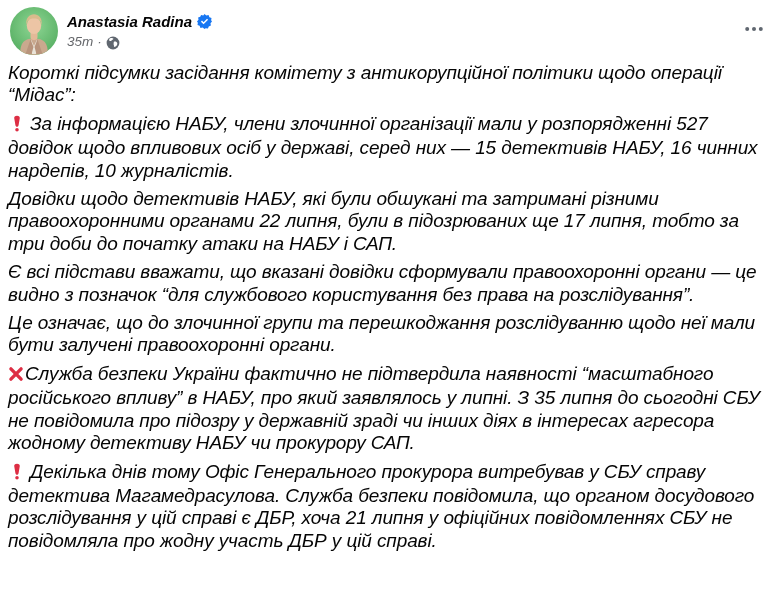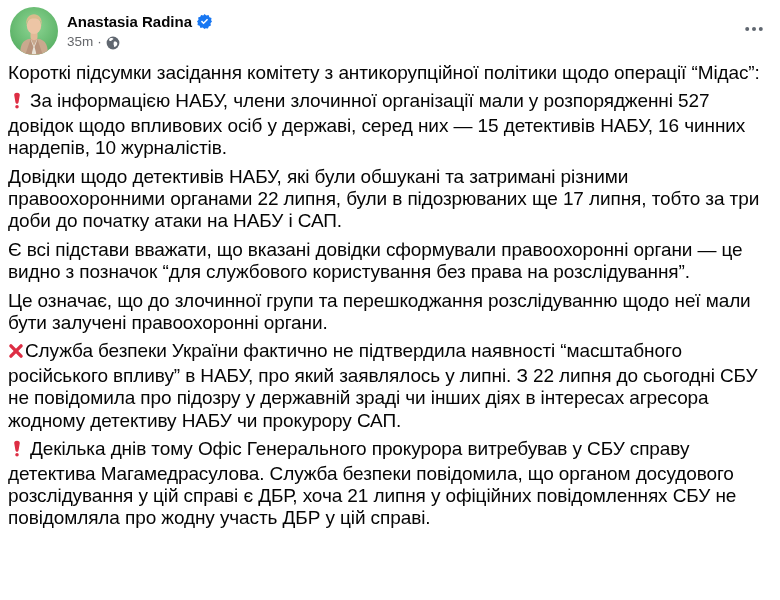--- a/index.html
+++ b/index.html
@@ -3,21 +3,21 @@
 <meta charset="utf-8">
 <style>
   html, body {
     margin: 0; padding: 0;
     width: 780px; height: 600px;
     background: #ffffff;
     overflow: hidden;
     font-family: "Liberation Sans", sans-serif;
     -webkit-font-smoothing: antialiased;
   }
-  .post { width: 780px; }
+  .post { width: 780px; font-style: italic; }
 
   
   .header {
     position: relative;
     display: flex;
     align-items: flex-start;
     padding: 7px 16px 0 10px;
     height: 55px;
     box-sizing: border-box;
   }
@@ -133,21 +133,21 @@
 
     <p><span>Є всі підстави вважати, що вказані довідки сформували правоохоронні органи — це видно з позначок “для службового користування без права на розслідування”.</span></p>
 
     <p><span>Це означає, що до злочинної групи та перешкоджання розслідуванню щодо неї мали бути залучені правоохоронні органи.</span></p>
 
     <p><span class="inline-icon cross-icon"><svg width="16" height="16" viewBox="0 0 18 18">
             <g fill="#dd2e44">
               <rect x="7.1" y="-1" width="3.8" height="20" rx="1.9" transform="rotate(45 9 9)"></rect>
               <rect x="7.1" y="-1" width="3.8" height="20" rx="1.9" transform="rotate(-45 9 9)"></rect>
             </g>
-          </svg></span><span>Служба безпеки України фактично не підтвердила наявності “масштабного російського впливу” в НАБУ, про який заявлялось у липні. З 22 липня до сьогодні СБУ не повідомила про підозру у державній зраді чи інших діях в інтересах агресора жодному детективу НАБУ чи прокурору САП.</span></p>
+          </svg></span><span>Служба безпеки України фактично не підтвердила наявності “масштабного російського впливу” в НАБУ, про який заявлялось у липні. З 35 липня до сьогодні СБУ не повідомила про підозру у державній зраді чи інших діях в інтересах агресора жодному детективу НАБУ чи прокурору САП.</span></p>
 
 
     <p><span class="inline-icon excl-icon"><svg width="12" height="17" viewBox="0 0 13 18">
             <path fill="#dd2e44" d="M6.5 0.5 C4.3 0.5 3.3 1.6 3.5 3.2 L4.8 11 C4.95 12 5.6 12.6 6.5 12.6 C7.4 12.6 8.05 12 8.2 11 L9.5 3.2 C9.7 1.6 8.7 0.5 6.5 0.5 Z"></path>
             <circle cx="6.5" cy="15.9" r="1.9" fill="#dd2e44"></circle>
           </svg></span><span>Декілька днів тому Офіс Генерального прокурора витребував у СБУ справу детектива Магамедрасулова. Служба безпеки повідомила, що органом досудового розслідування у цій справі є ДБР, хоча 21 липня у офіційних повідомленнях СБУ не повідомляла про жодну участь ДБР у цій справі.</span></p>
 
   </div>
 </div>
 

